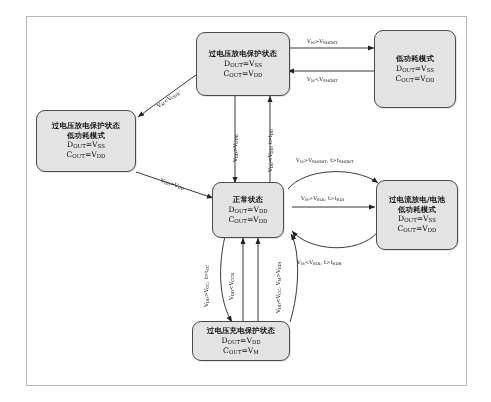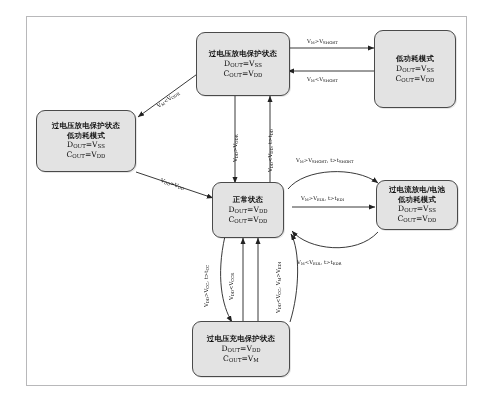--- a/index.html
+++ b/index.html
@@ -82,28 +82,28 @@
     <div class="eq">D<sub>OUT</sub>=V<sub>SS</sub></div>
     <div class="eq">C<sub>OUT</sub>=V<sub>DD</sub></div>
   </div>
 
   <div class="node" style="left:212px;top:182px;width:72px;height:56px;">
     <div class="cn">正常状态</div>
     <div class="eq">D<sub>OUT</sub>=V<sub>DD</sub></div>
     <div class="eq">C<sub>OUT</sub>=V<sub>DD</sub></div>
   </div>
 
-  <div class="node" style="left:376px;top:180px;width:82px;height:50px;">
+  <div class="node" style="left:376px;top:180px;width:82px;height:70px;">
     <div class="cn">过电流放电/电池</div>
     <div class="cn">低功耗模式</div>
     <div class="eq">D<sub>OUT</sub>=V<sub>SS</sub></div>
     <div class="eq">C<sub>OUT</sub>=V<sub>DD</sub></div>
   </div>
 
-  <div class="node" style="left:192px;top:321px;width:98px;height:56px;">
+  <div class="node" style="left:192px;top:321px;width:98px;height:40px;">
     <div class="cn">过电压充电保护状态</div>
     <div class="eq">D<sub>OUT</sub>=V<sub>DD</sub></div>
     <div class="eq">C<sub>OUT</sub>=V<sub>M</sub></div>
   </div>
 
   <div class="lbl" style="left:307px;top:38px;">V<sub>M</sub>&gt;V<sub>SHORT</sub></div>
 
   <div class="lbl" style="left:307px;top:76px;">V<sub>M</sub>&lt;V<sub>SHORT</sub></div>
 
   <div class="lbl rot" style="left:156px;top:104px;transform:rotate(-35deg);">V<sub>M</sub>&lt;V<sub>ODR</sub></div>

